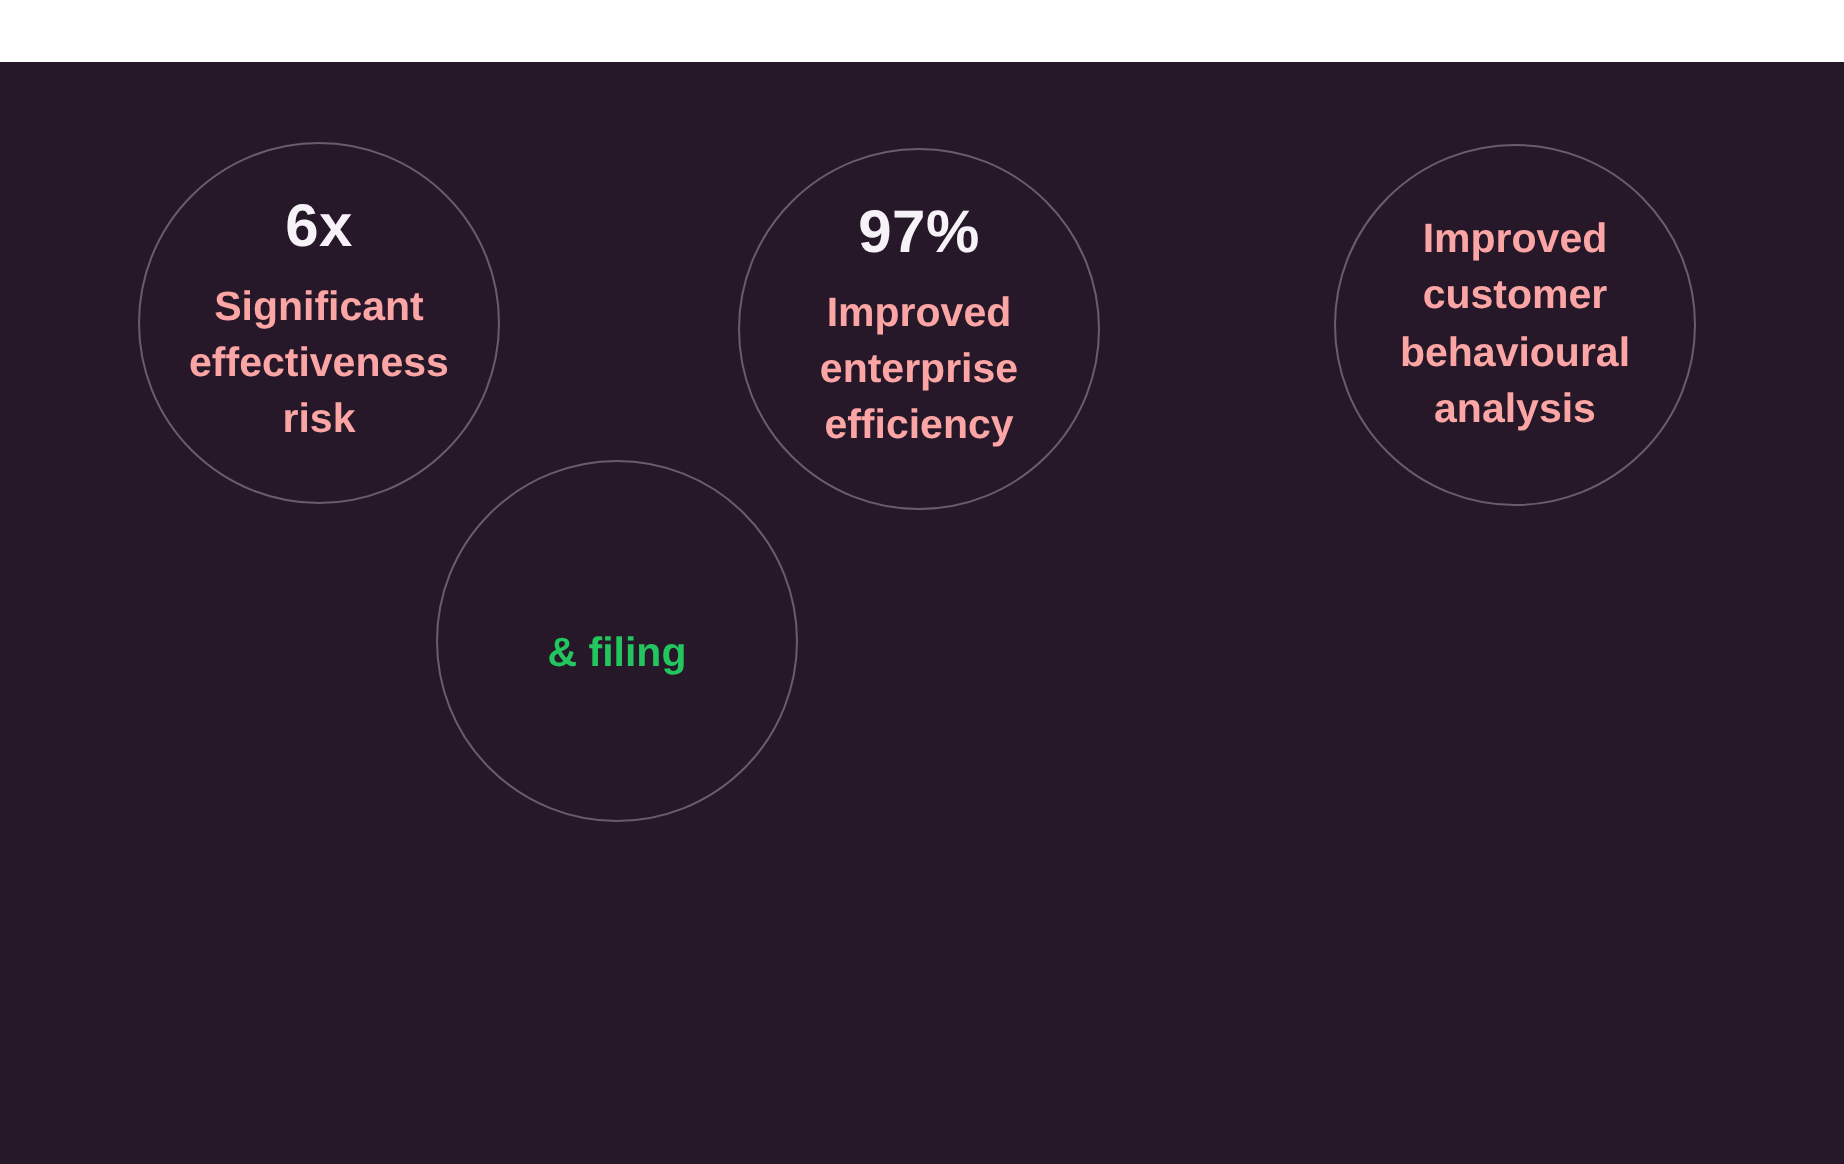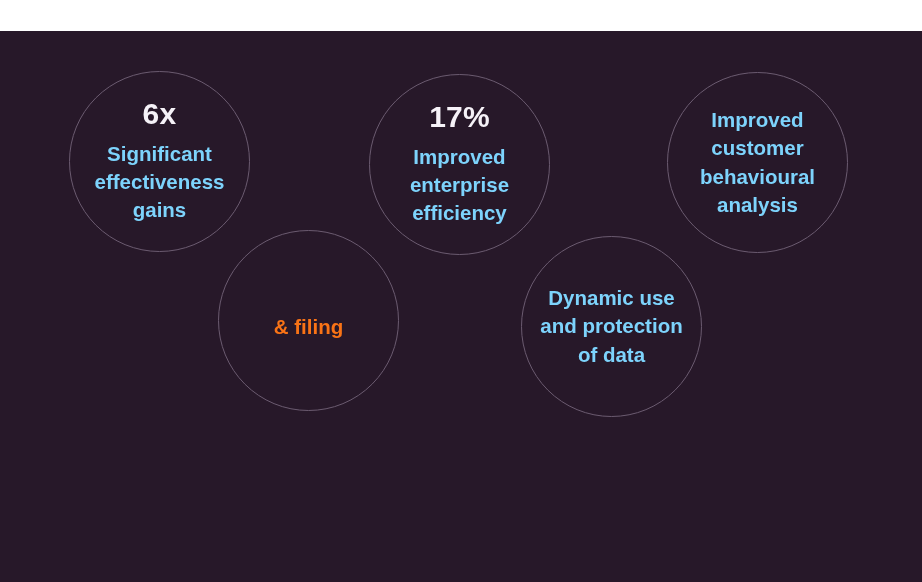--- a/index.html
+++ b/index.html
@@ -47,28 +47,28 @@
     font-weight: bold;
     line-height: 1.0;
     letter-spacing: 0.2px;
     margin-bottom: 11px;
     color: #f6f2f8;
   }
   .label {
     font-size: 20.5px;
     font-weight: bold;
     line-height: 1.37;
-    color: #7dd3fc;
+    color: #fca5a5;
     white-space: pre-line;
   }
   .label-extra {
     font-size: 20.5px;
     font-weight: bold;
     line-height: 1.37;
-    color: #f97316;
+    color: #22c55e;
     margin-top: 14px;
     white-space: pre-line;
   }
   
   #bubble-0 { left: 69px;  top: 40px;  width: 181px; height: 181px; }
   #bubble-1 { left: 369px; top: 43px;  width: 181px; height: 181px; }
   #bubble-2 { left: 667px; top: 41px;  width: 181px; height: 181px; }
   #bubble-3 { left: 218px; top: 199px; width: 181px; height: 181px; }
   #bubble-4 { left: 521px; top: 205px; width: 181px; height: 181px; }
   #bubble-5 { left: 368px; top: 364px; width: 181px; height: 181px; }
@@ -76,27 +76,27 @@
 </head>
 <body>
 
 <div id="canvas" style="background: rgb(39, 24, 41);">
 
   <div class="bubble" id="bubble-0" style="border-color: rgb(107, 91, 112); color: rgb(244, 240, 246);">
     <div class="bubble-inner">
       <div class="stat">6x</div>
       <div class="label">Significant
 effectiveness
-gains</div>
+risk</div>
     </div>
   </div>
 
   <div class="bubble" id="bubble-1" style="border-color: rgb(107, 91, 112); color: rgb(244, 240, 246);">
     <div class="bubble-inner">
-      <div class="stat">17%</div>
+      <div class="stat">97%</div>
       <div class="label">Improved
 enterprise
 efficiency</div>
     </div>
   </div>
 
   <div class="bubble" id="bubble-2" style="border-color: rgb(107, 91, 112); color: rgb(244, 240, 246);">
     <div class="bubble-inner">
       <div class="label">Improved
 customer
@@ -104,22 +104,15 @@
 analysis</div>
     </div>
   </div>
 
   <div class="bubble" id="bubble-3" style="border-color: rgb(107, 91, 112); color: rgb(244, 240, 246);">
     <div class="bubble-inner">
       <div class="label-extra">&amp; filing</div>
     </div>
   </div>
 
-  <div class="bubble" id="bubble-4" style="border-color: rgb(107, 91, 112); color: rgb(244, 240, 246);">
-    <div class="bubble-inner">
-      <div class="label">Dynamic use
-and protection
-of data</div>
-    </div>
-  </div>
 
 
 </div>
 
 </body></html>

